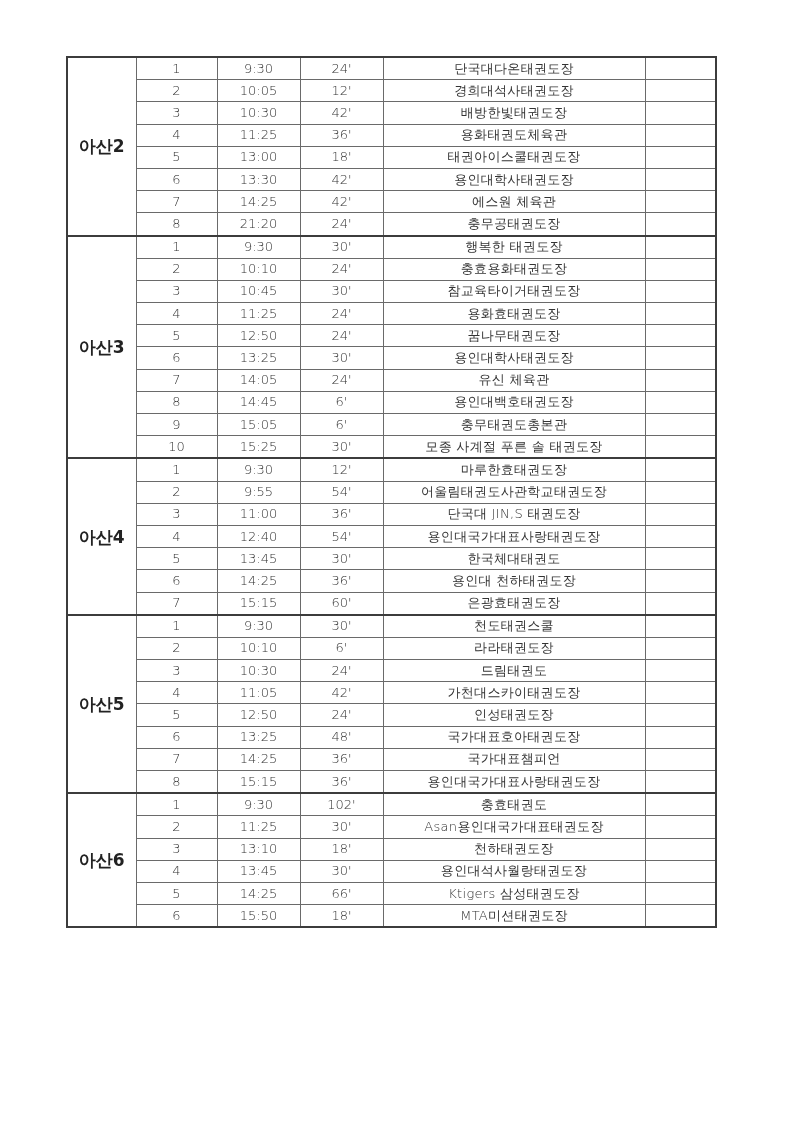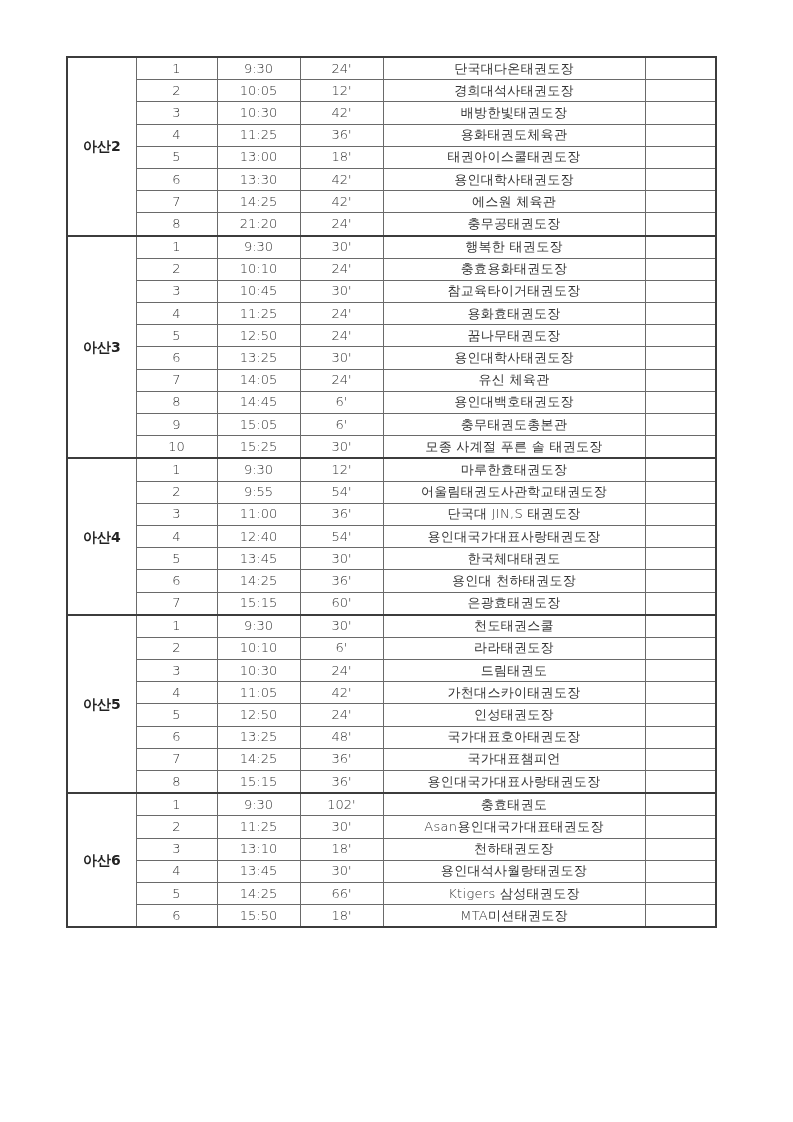--- a/index.html
+++ b/index.html
@@ -41,21 +41,21 @@
       vertical-align: middle;
       font-size: 13px;
       line-height: 20px;
       white-space: nowrap;
       overflow: hidden;
       font-weight: 300;
       color: #333333;
     }
     table.schedule td.group-cell {
       font-weight: bold;
-      font-size: 14px;
+      font-size: 17px;
       color: #222222;
     }
     table.schedule tr.group-start td {
       border-top: 2px solid #3c3c3c;
     }
     table.schedule tbody:first-child tr.group-start td {
       border-top: 2px solid #3c3c3c;
     }
     td.name-cell {
       letter-spacing: 0.3px;

